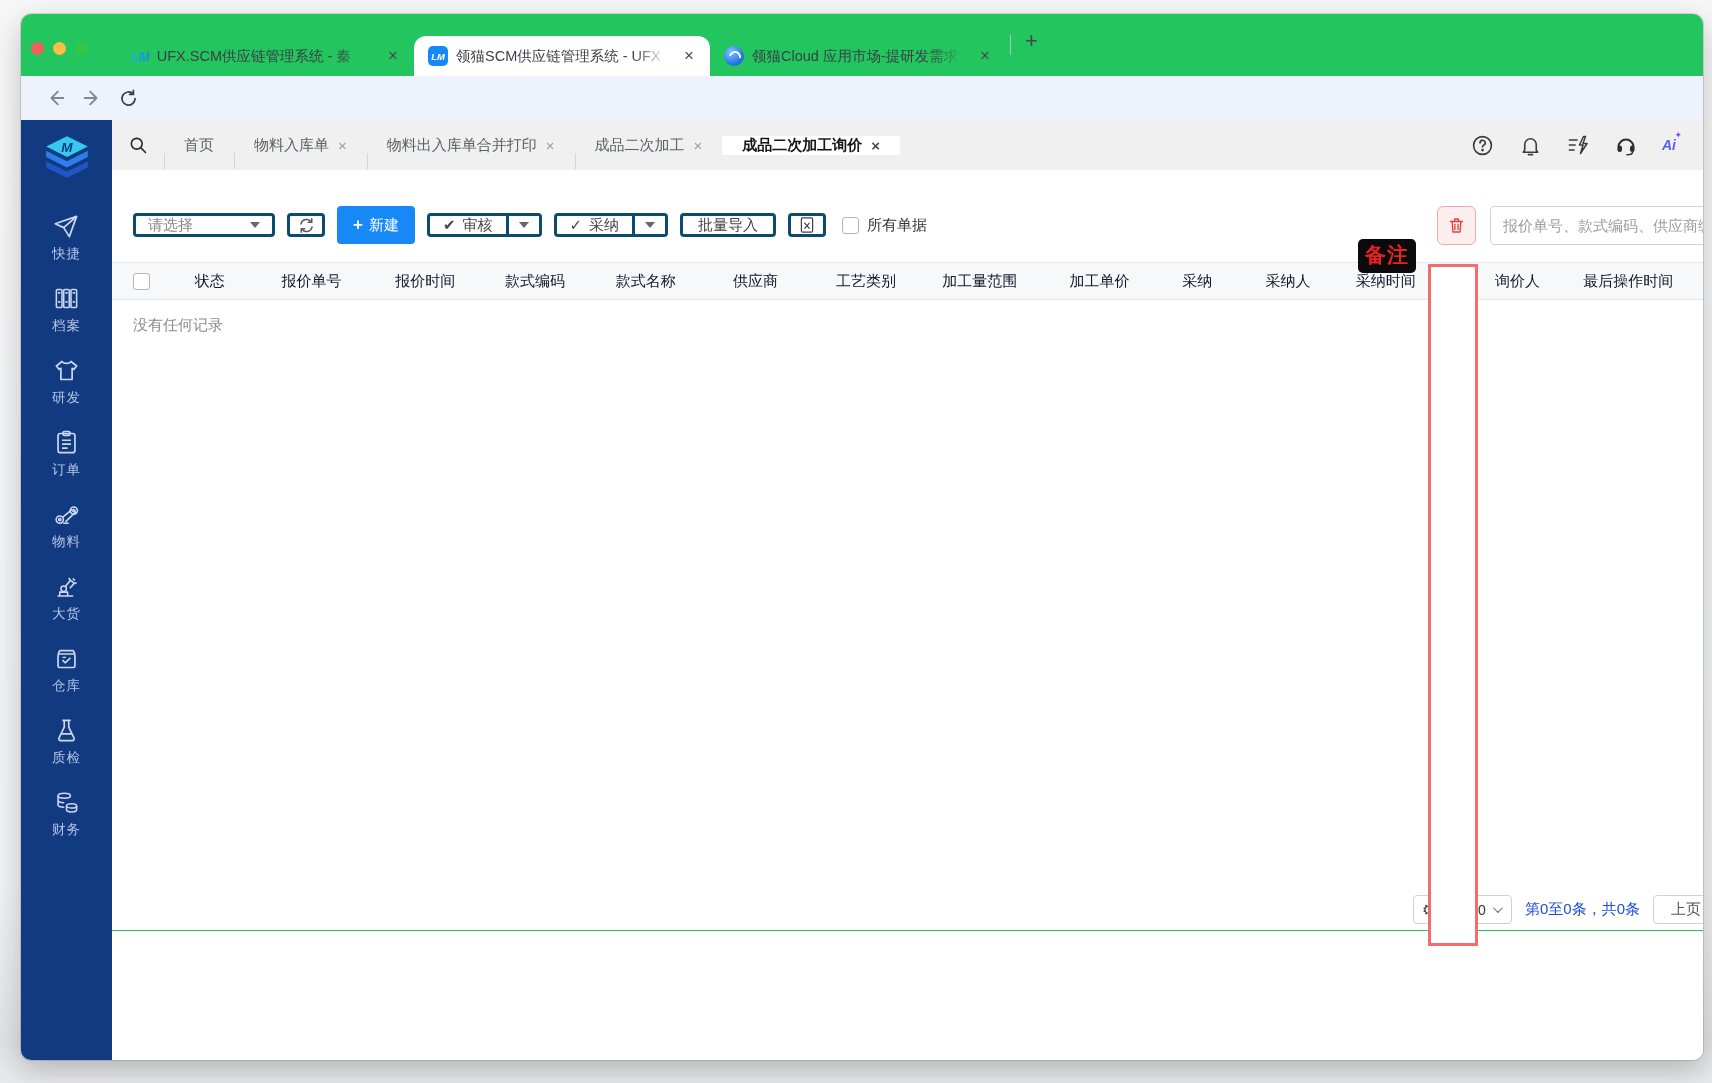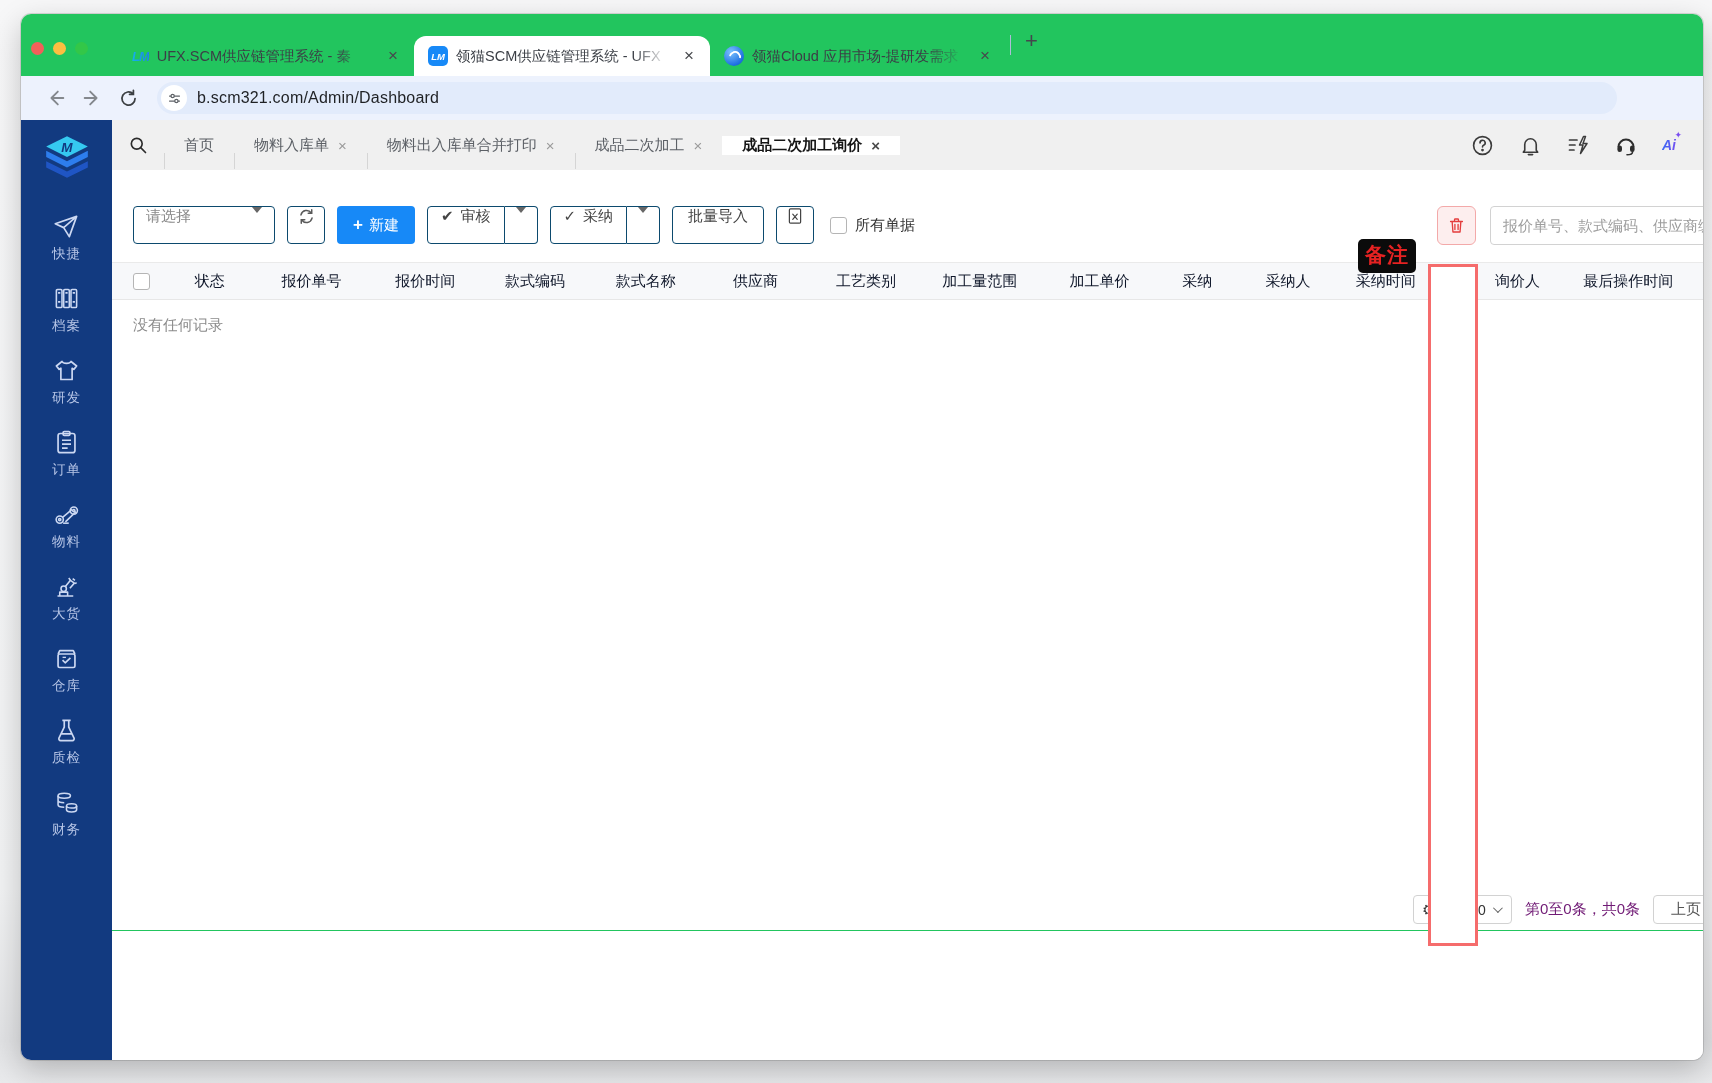--- a/index.html
+++ b/index.html
@@ -59,21 +59,21 @@
   .atab.active .aclose { color:#4a4a4a; }
   .appicons { position:absolute; left:1358px; top:0; height:50px; display:flex; align-items:center; gap:24px; }
   .appicons .ic { width:24px; height:24px; display:flex; align-items:center; justify-content:center; }
   .ai-logo { font-size:14px; font-weight:bold; font-style:italic;
      background:linear-gradient(100deg,#2f6df5,#7a4df0); -webkit-background-clip:text; background-clip:text; -webkit-text-fill-color:transparent;
      position:relative; }
   .ai-logo::after { content:"✦"; position:absolute; right:-6px; top:-7px; font-size:9px; color:#7a4df0; -webkit-text-fill-color:#7a4df0; }
   
   .toolbar { height:92px; position:relative; padding:36px 0 0 21px; }
   .trow { display:flex; align-items:center; gap:12px; }
-  .ctrl { height:38px; border:1px solid #0c4a6e; border-radius:4px; background:#fff; display:flex; align-items:flex-start; font-size:15px; color:#444; }
+  .ctrl { height:24px; border:3px solid #0c4a6e; border-radius:4px; background:#fff; display:flex; align-items:center; font-size:15px; color:#444; }
   .select-fake { width:142px; padding:0 12px; justify-content:space-between; color:#8a8a8a; }
   .caret-down { width:0; height:0; border-left:5px solid transparent; border-right:5px solid transparent; border-top:6px solid #666; }
   .iconbtn { width:38px; justify-content:center; }
   .btn-primary { height:38px; border-radius:4px; background:#1789f7; color:#fff; display:flex; align-items:center; gap:6px; padding:0 16px; font-size:15px; border:none; }
   .btn-primary .plus { font-weight:bold; font-size:17px; }
   .splitgroup { display:flex; }
   .splitgroup .ctrl:first-child { border-radius:4px 0 0 4px; padding:0 13px; gap:7px; }
   .splitgroup .ctrl:last-child { border-radius:0 4px 4px 0; border-left:none; width:33px; justify-content:center; }
   .btn-plain { padding:0 15px; }
   .checkwrap { display:flex; align-items:center; gap:8px; margin-left:4px; }
@@ -88,21 +88,21 @@
   .th-cb { width:17px; height:17px; border:1.5px solid #b5b5b5; border-radius:3px; background:#fff; }
   .hcell { font-size:15px; color:#0f172a; text-align:center; white-space:nowrap; overflow:hidden; }
   .tbody { height:631px; border-bottom:1px solid #22c55e; padding:16px 0 0 21px; }
   .empty { font-size:15px; color:#8b8b8b; }
   
   .pagination { position:absolute; left:1301px; top:775px; display:flex; align-items:center; gap:13px; }
   .pgbtn { height:29px; border:1px solid #d2d2d2; border-radius:4px; background:#fff; display:flex; align-items:center; justify-content:center; }
   .gearbtn { width:32px; font-size:15px; color:#333; }
   .sizesel { width:54px; gap:7px; font-size:14px; color:#333; }
   .chev { width:7px; height:7px; border-right:1.5px solid #666; border-bottom:1.5px solid #666; transform:rotate(45deg) translateY(-2px); }
-  .pgsummary { font-size:15px; color:#701a75; white-space:nowrap; }
+  .pgsummary { font-size:15px; color:#1d4ed8; white-space:nowrap; }
   .prevbtn { width:66px; font-size:15px; color:#555; flex:none; }
   
   .anno-badge { position:absolute; left:1358px; top:239px; background:#0b0b0b; color:#e62222; font-size:21px; font-weight:bold;
     padding:2px 7px 4px; border-radius:5px; letter-spacing:1px; z-index:60; }
   .anno-rect { position:absolute; left:1428px; top:264px; width:50px; height:682px; border:3px solid #f56c6c; background:#fff; z-index:50; }
   svg { display:block; }
 </style>
 </head>
 <body>
 
@@ -141,30 +141,20 @@
     </div>
     <div class="navbtn">
       <svg width="22" height="22" viewBox="0 0 24 24">
           <path d="M10 5 L17 12 L10 19 M17 12 H4" stroke="#84888d" stroke-width="2" fill="none" stroke-linecap="round" stroke-linejoin="round"></path>
         </svg>
     </div>
     <div class="navbtn">
       <svg width="21" height="21" viewBox="0 0 24 24">
           <path d="M19.5 12 a7.5 7.5 0 1 1 -2.2 -5.3 M17.6 2.8 v4.4 h-4.4" stroke="#3c4043" stroke-width="2" fill="none" stroke-linecap="round"></path>
         </svg>
-    </div>
-    <div class="omnibox">
-      <span class="tune-circle">
-        <svg width="15" height="15" viewBox="0 0 24 24" stroke="#5f6368" stroke-width="2" fill="none" stroke-linecap="round">
-          <path d="M4 8 h16 M4 16 h16"></path>
-            <circle cx="9" cy="8" r="2.6" fill="#fff"></circle>
-            <circle cx="15" cy="16" r="2.6" fill="#fff"></circle>
-        </svg>
-      </span>
-      <span class="url">b.scm321.com/Admin/Dashboard</span>
     </div>
   </div>
 
   <div class="app">
 
     <div class="sidebar">
       <svg class="logo" viewBox="0 0 48 44">
         <path d="M24 2 L44 12 24 22 4 12 Z" fill="#35c9f0"></path>
         <path d="M4 16 L24 26 44 16 V22 L24 32 4 22 Z" fill="#2d7ded"></path>
         <path d="M4 26 L24 36 44 26 V32 L24 42 4 32 Z" fill="#1f55c4"></path>

